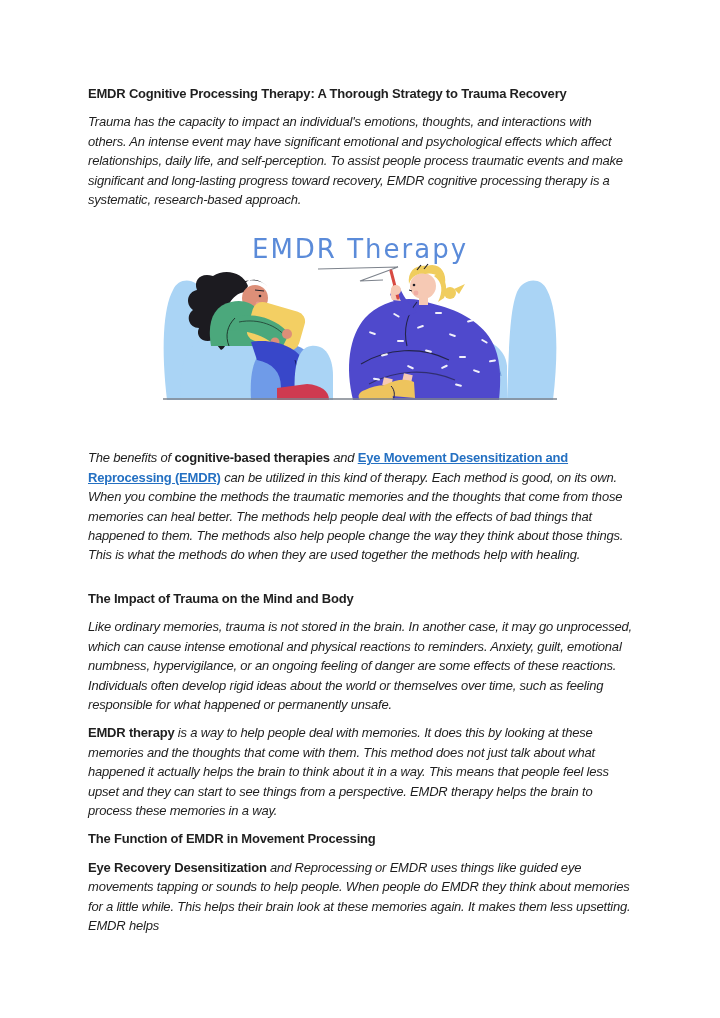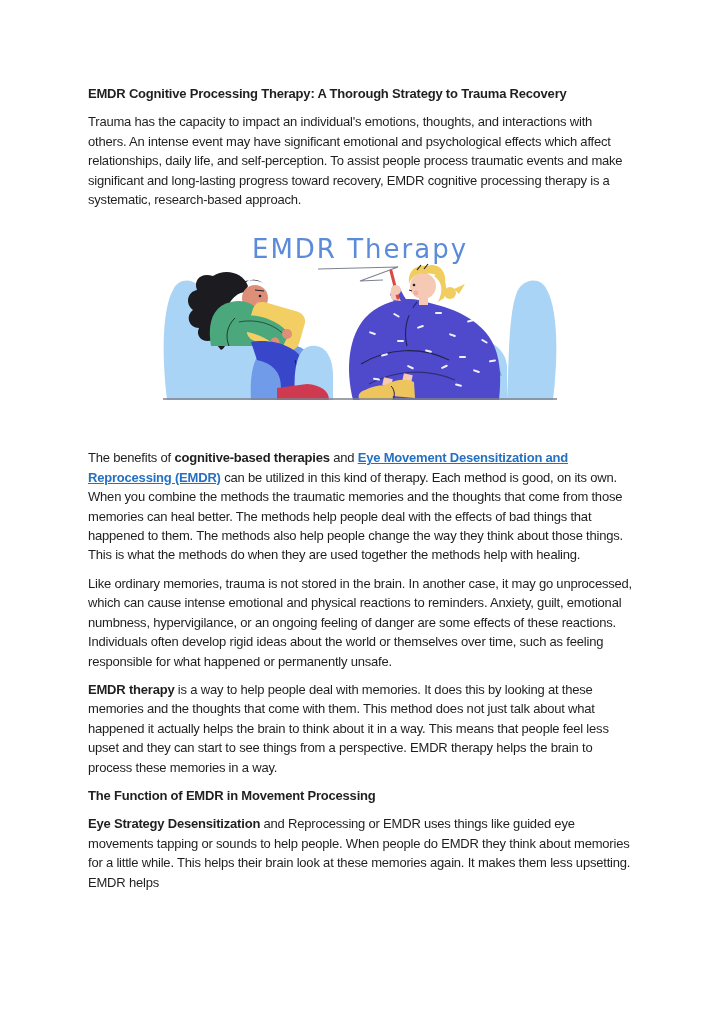--- a/index.html
+++ b/index.html
@@ -20,21 +20,21 @@
   }
   p.doc{
     font-size:13px;
     letter-spacing:-0.2px;
     line-height:19.4px;
     margin:0 0 9px 0;
   }
   p.heading{font-weight:bold;}
   p.h2{margin-top:24px;}
   p.h3{margin-top:8px;}
-  .run{font-weight:normal;}
+  .run{font-weight:normal;font-style:italic;}
   .run-b{font-weight:bold;}
   a.run-link{
     color:var(--link,#2470c2);
     font-weight:bold;
     text-decoration:underline;
   }
   figure.illustration{
     margin:-4px 0 44px 67px;
     padding:0;
     width:410px;
@@ -148,23 +148,24 @@
           <path d="M232,170 C226,172 224,176 226,181 L260,184 L259,168 C250,164 240,166 232,170 Z" style="fill:var(--shoe-yellow)"></path>
           <path d="M236,172 C240,176 240,182 238,186" stroke="#23244a" stroke-width="1" fill="none"></path>
         </g>
 
         <line x1="8" y1="185" x2="402" y2="185" style="stroke:var(--ground)" stroke-width="1.3"></line>
       </svg>
     </figure>
 
     <p class="doc"><span class="run">The benefits of </span><span class="run-b">cognitive-based therapies</span><span class="run"> and </span><a href="#" class="run-link">Eye Movement Desensitization and Reprocessing (EMDR)</a><span class="run"> can be utilized in this kind of therapy. Each method is good, on its own. When you combine the methods the traumatic memories and the thoughts that come from those memories can heal better. The methods help people deal with the effects of bad things that happened to them. The methods also help people change the way they think about those things. This is what the methods do when they are used together the methods help with healing.</span></p>
 
+    <p class="doc heading h2"><span class="run-b">The Impact of Trauma on the Mind and Body</span></p>
 
     <p class="doc"><span class="run">Like ordinary memories, trauma is not stored in the brain. In another case, it may go unprocessed, which can cause intense emotional and physical reactions to reminders. Anxiety, guilt, emotional numbness, hypervigilance, or an ongoing feeling of danger are some effects of these reactions. Individuals often develop rigid ideas about the world or themselves over time, such as feeling responsible for what happened or permanently unsafe.</span></p>
 
     <p class="doc"><span class="run-b">EMDR therapy</span><span class="run"> is a way to help people deal with memories. It does this by looking at these memories and the thoughts that come with them. This method does not just talk about what happened it actually helps the brain to think about it in a way. This means that people feel less upset and they can start to see things from a perspective. EMDR therapy helps the brain to process these memories in a way.</span></p>
 
     <p class="doc heading h3"><span class="run-b">The Function of EMDR in Movement Processing</span></p>
 
-    <p class="doc"><span class="run-b">Eye Strategy Desensitization</span><span class="run"> and Reprocessing or EMDR uses things like guided eye movements tapping or sounds to help people. When people do EMDR they think about memories for a little while. This helps their brain look at these memories again. It makes them less upsetting. EMDR helps</span></p>
+    <p class="doc"><span class="run-b">Eye Recovery Desensitization</span><span class="run"> and Reprocessing or EMDR uses things like guided eye movements tapping or sounds to help people. When people do EMDR they think about memories for a little while. This helps their brain look at these memories again. It makes them less upsetting. EMDR helps</span></p>
 
   </div>
 </div>
 
 </body></html>

